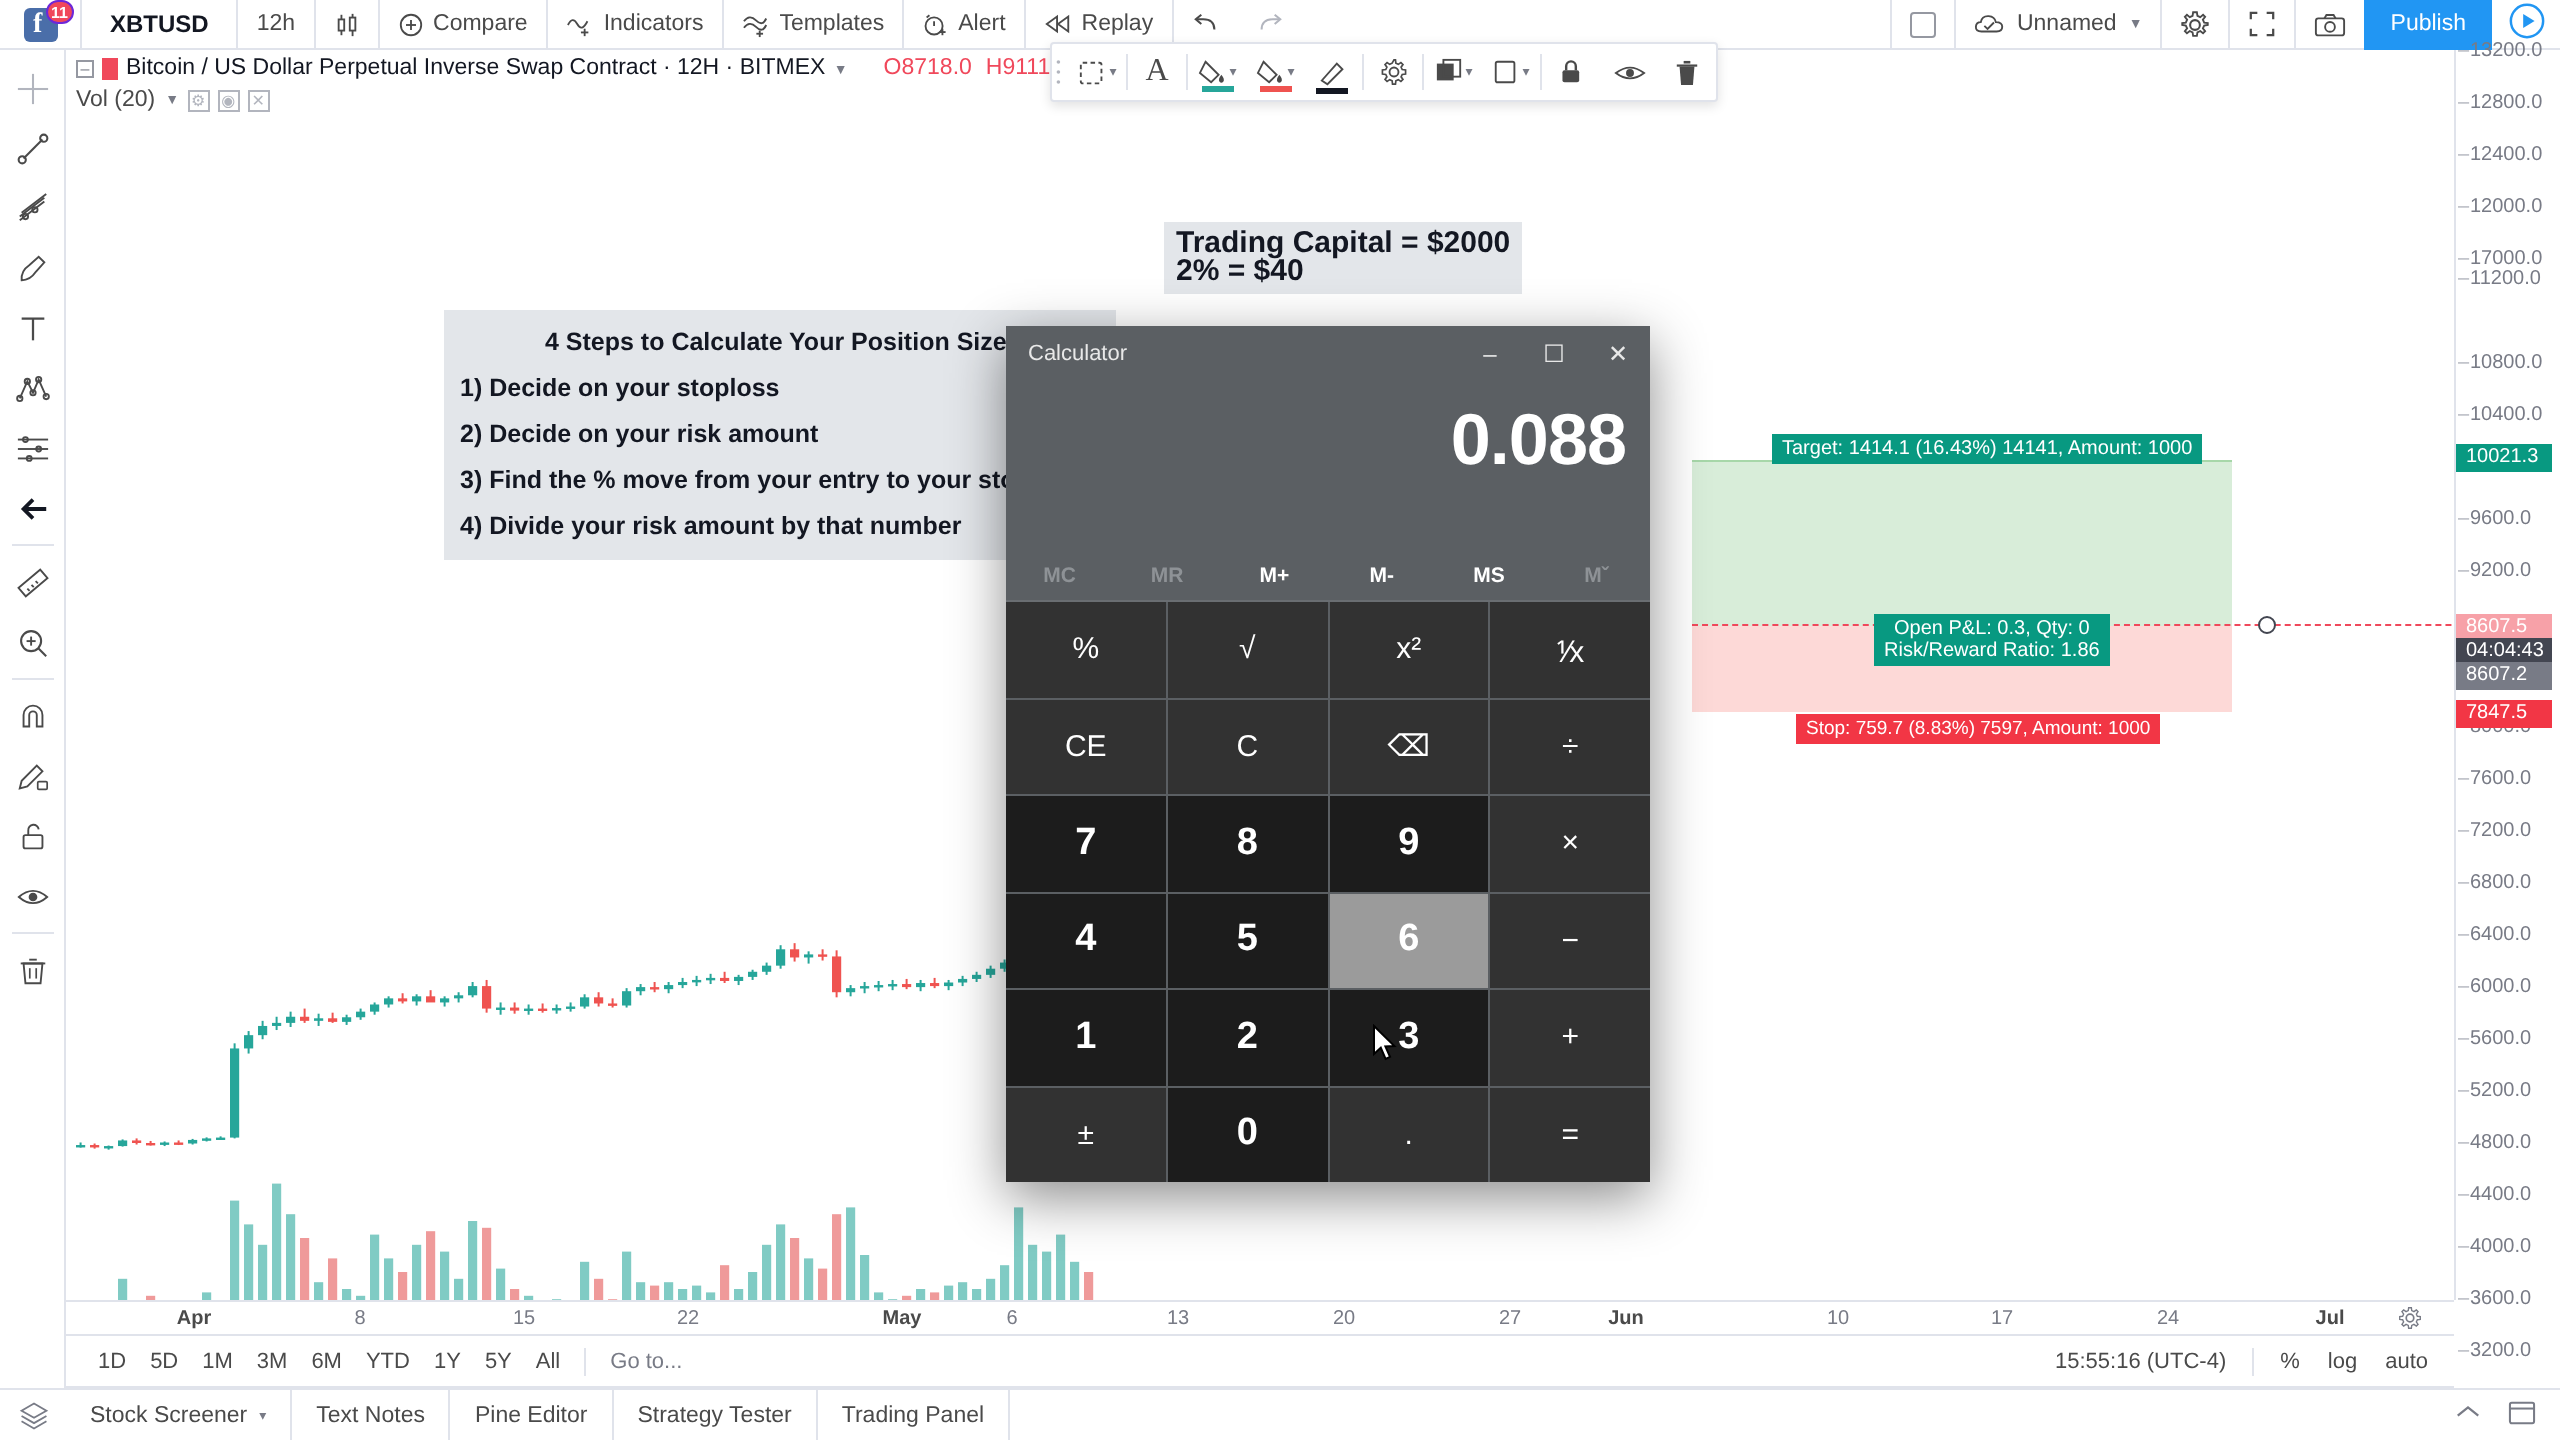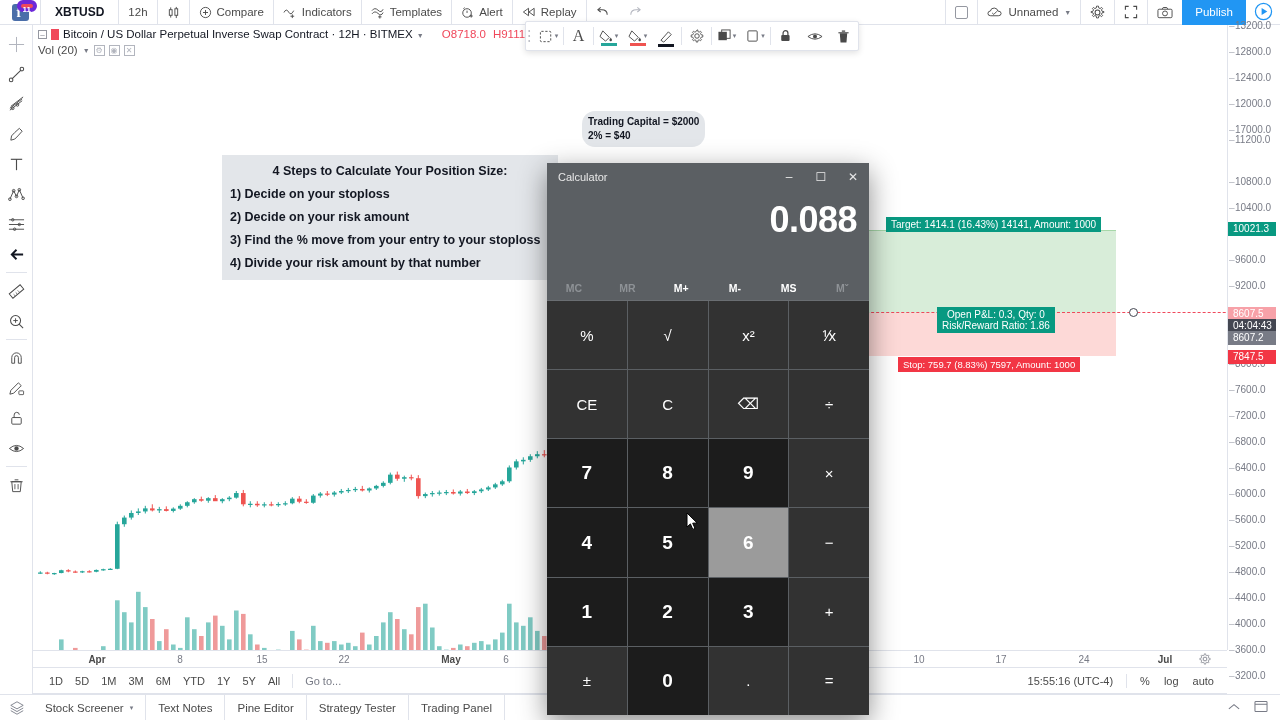--- a/index.html
+++ b/index.html
@@ -20,21 +20,21 @@
   }
   .tb-logo{ width:40px; height:25px; display:flex; align-items:center; justify-content:center; position:relative; }
   .fb-square{ width:17px; height:17px; background:#4a6ea9; border-radius:3px; position:relative; }
   .fb-square:after{
     content:"f"; position:absolute; left:5px; top:0px; color:#fff;
     font-family:"Liberation Serif", serif; font-weight:bold; font-size:14px; line-height:17px;
   }
   .fb-badge{
     position:absolute; top:0px; right:3px; background:#f0485b; color:#fff;
     font-size:8px; line-height:11px; min-width:13px; height:12px; border-radius:6px;
-    font-weight:bold; padding:0 2px; border:4px solid #6d28d9;
+    font-weight:bold; padding:0 2px; border:1px solid #6d28d9;
   }
   .tb-sep{ width:1px; height:25px; background:#e0e3eb; }
   .tb-item{
     height:25px; display:flex; align-items:center; gap:5px;
     padding:0 9px; font-size:11.5px; color:#4a4a4a; white-space:nowrap; cursor:default;
   }
   .tb-item.sym{ font-weight:bold; font-size:12px; color:#131722; padding:0 14px; }
   .tb-icon{ display:inline-flex; align-items:center; }
   .tb-right{ margin-left:auto; display:flex; align-items:center; height:25px; }
   .publish-btn{
@@ -100,21 +100,21 @@
   #lbl-stop{   left:865px; top:332px; }
   #lbl-pnl{    left:904px; top:282px; text-align:center; }
 
   
   .note{
     position:absolute; background:#e3e6ea; color:#131722;
     font-weight:bold; font-size:12.5px; padding:5px 8px; line-height:23px;
   }
   #note-steps{ left:189px; top:130px; width:336px; }
   #note-steps .hdr{ text-align:center; }
-  #note-capital{ left:549px; top:86px; font-size:10px; line-height:14px; padding:4px 6px;border-radius:13px; }
+  #note-capital{ left:549px; top:86px; font-size:15px; line-height:14px; padding:4px 6px; }
 
   
   #price-scale{
     position:absolute; top:25px; right:0; width:53px; height:625px;
     background:#fff; border-left:1px solid #e0e3eb; font-size:10px; color:#787b86;
   }
   .ps-tick{ position:absolute; left:7px; white-space:nowrap; }
   .ps-tick:before{ content:"–"; position:absolute; left:-6px; color:#b2b5be; }
   .ps-badge{
     position:absolute; left:0; width:48px; font-size:10px; color:#fff;
@@ -163,25 +163,25 @@
     display:flex; align-items:center; z-index:40;
   }
   .dt-grip{ width:8px; height:30px; display:flex; align-items:center; justify-content:center; }
   .dt-item{ width:29px; height:30px; display:flex; align-items:center; justify-content:center; position:relative; cursor:pointer; }
   .dt-caret{ font-size:7px; margin-left:1px; color:#787b86; }
   .dt-sep{ width:1px; height:18px; background:#e0e3eb; }
   .sw{ position:absolute; bottom:5px; left:7px; width:16px; height:3px; }
 
   
   #calculator{
-    position:absolute; left:503px; top:163px; width:322px; height:552px;
+    position:absolute; left:503px; top:163px; width:322px; height:428px;
     background:#5b5f63; z-index:60;
     box-shadow:0 8px 26px rgba(0,0,0,.45);
     display:flex; flex-direction:column;
-    color:#fff; font-family:"Liberation Sans", sans-serif;margin-left:44px;
+    color:#fff; font-family:"Liberation Sans", sans-serif;
   }
   #calc-titlebar{ height:28px; display:flex; align-items:center; flex:none; }
   #calc-title{ font-size:11px; padding-left:11px; color:#e8e8e8; }
   .calc-wbtns{ margin-left:auto; display:flex; height:28px; }
   .calc-wbtn{ width:32px; height:28px; display:flex; align-items:center; justify-content:center; font-size:12px; color:#e8e8e8; cursor:pointer; }
   #calc-header{ height:32px; display:flex; align-items:center; padding:0 12px; flex:none; }
   #calc-mode{ font-size:15px; margin-left:17px; }
   #calc-hist{ margin-left:auto; font-size:14px; }
   #calc-display{ flex:none; height:84px; padding:0 12px; text-align:right; }
   #calc-expr{ font-size:11px; color:#b9bcc0; padding-top:8px; }

